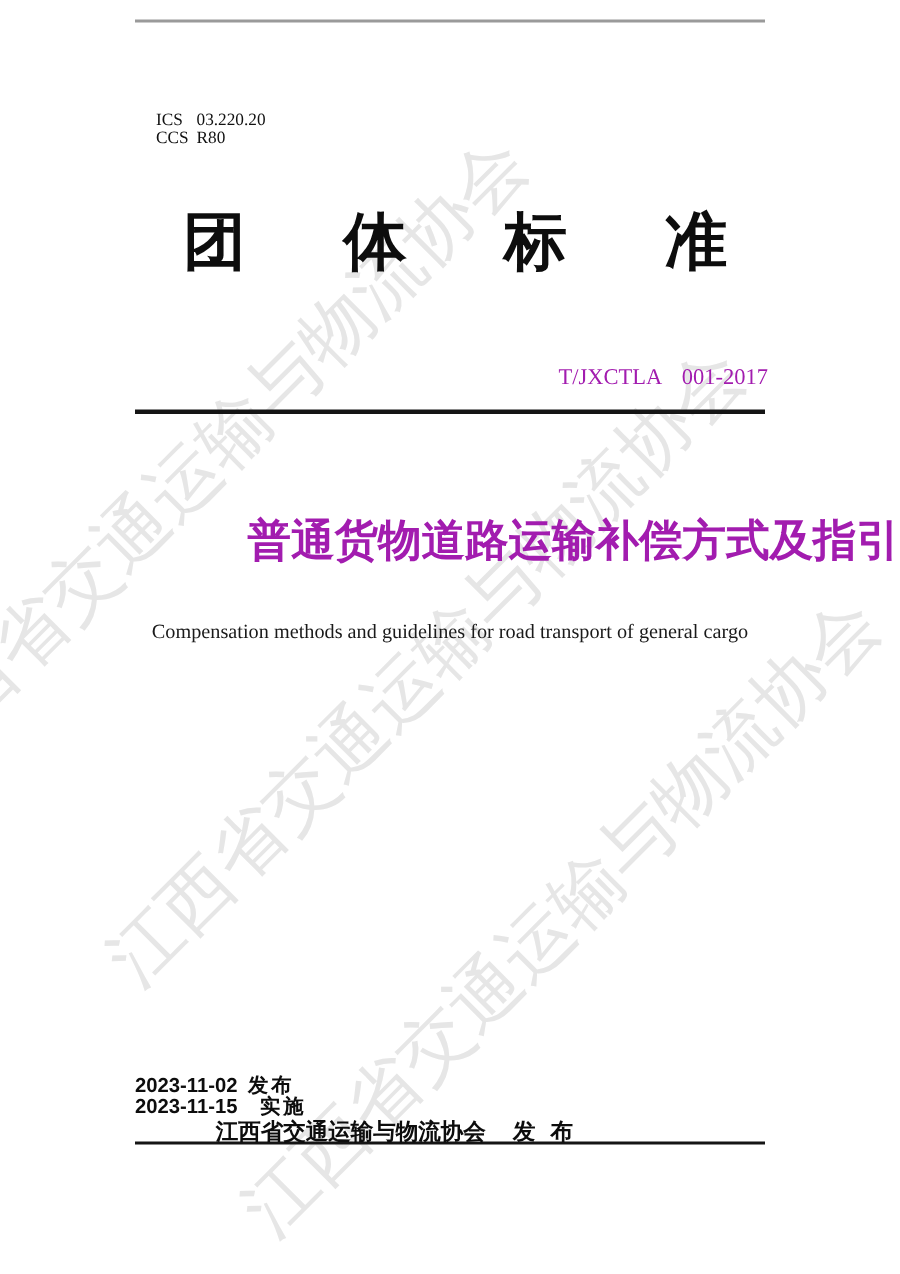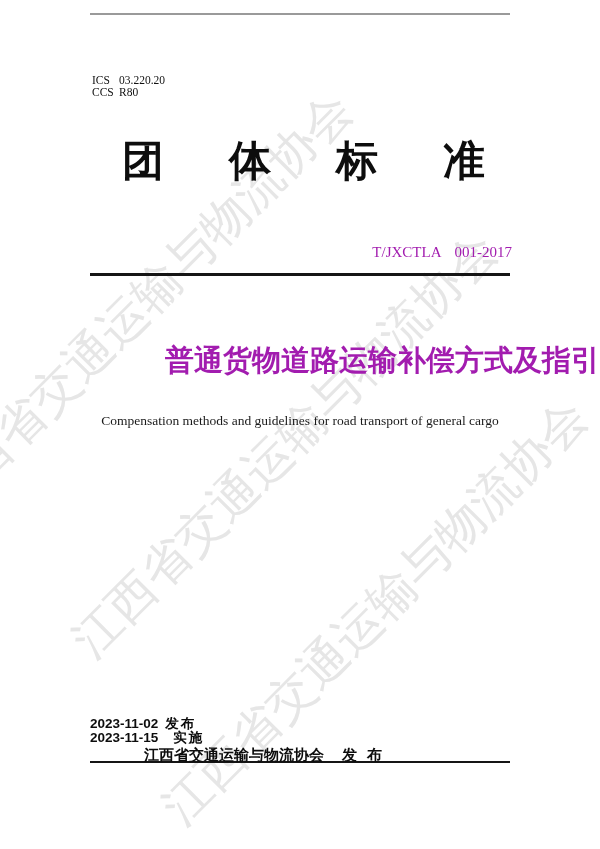--- a/index.html
+++ b/index.html
@@ -45,21 +45,21 @@
     width: 420px; height: 2px;
     background: #9a9a9a;
   }
 
   .ics-block {
     position: absolute;
     left: 92px; top: 74px;
     font-size: 11.5px;
     line-height: 12px;
   }
-  .ics-row { display: flex; }
+  .ics-row { display: flex; margin-left: 12px; }
   .ics-label { display: inline-block; width: 27px; }
 
   .doc-type {
     position: absolute;
     left: 122px; top: 140px;
     width: 363px;
     display: flex;
     justify-content: space-between;
     font-size: 42px;
     line-height: 42px;

